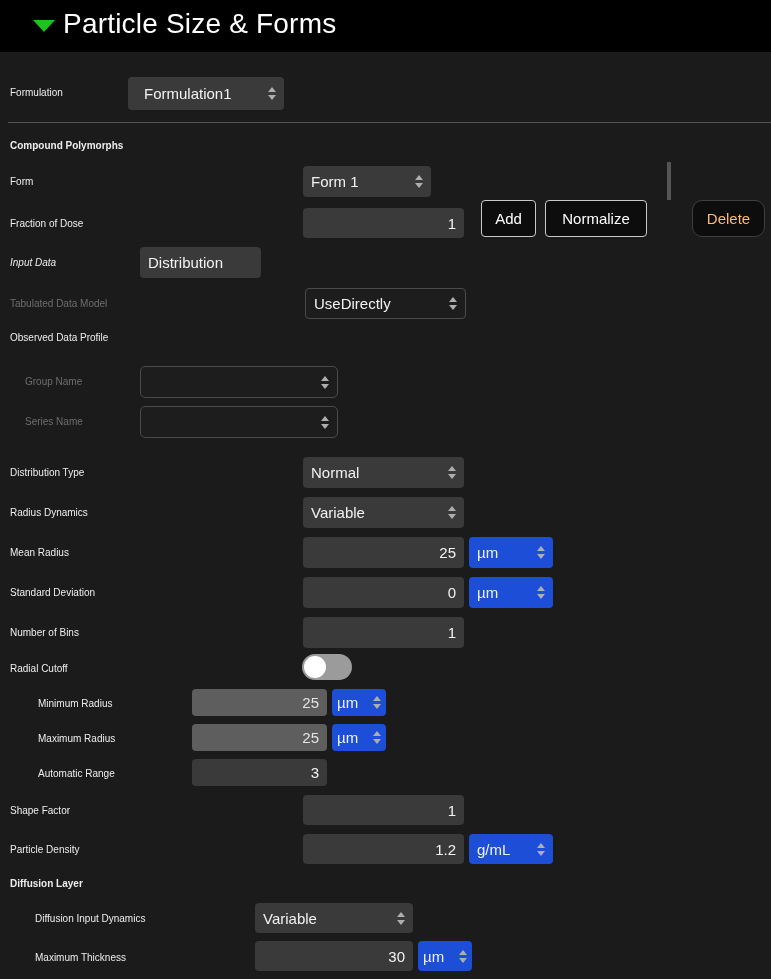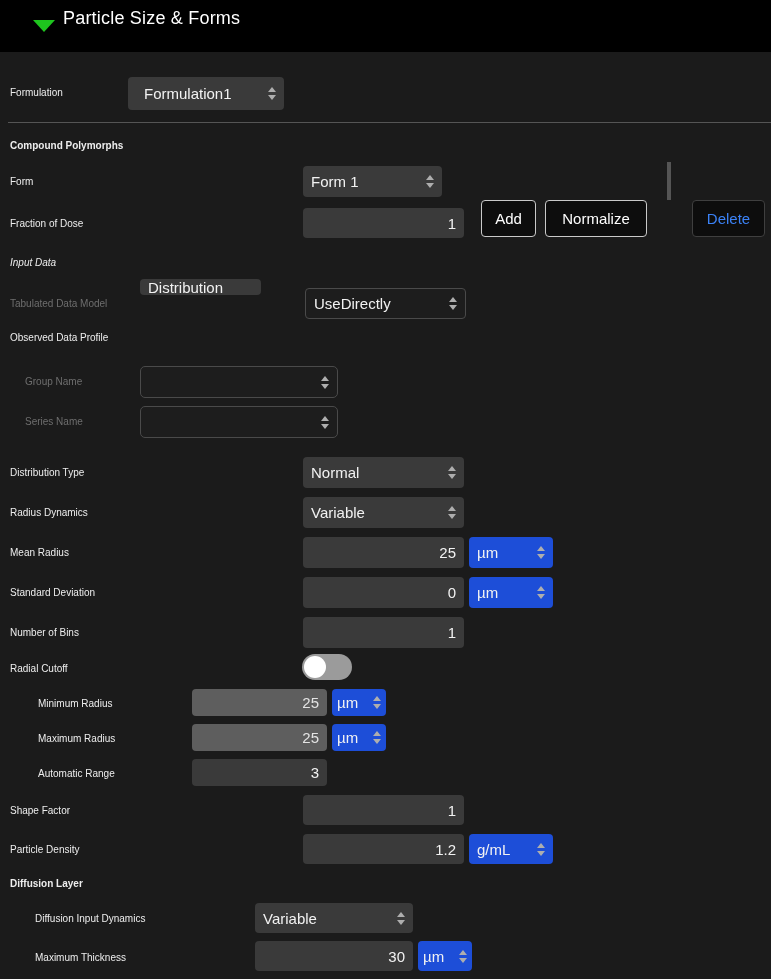--- a/index.html
+++ b/index.html
@@ -1,20 +1,20 @@
 <!DOCTYPE html>
 <html><head>
 <meta charset="utf-8">
 <style>
   html,body{margin:0;padding:0;background:#1b1b1b;}
   *{box-sizing:border-box;}
   .app{position:relative;width:771px;height:979px;background:#1b1b1b;
        font-family:"Liberation Sans","DejaVu Sans",sans-serif;overflow:hidden;}
   .hdr{position:absolute;left:0;top:0;width:771px;height:52px;background:#000;}
-  .hdr-title{position:absolute;left:63px;top:8px;font-size:18px;color:#fff;letter-spacing:0.2px;}
+  .hdr-title{position:absolute;left:63px;top:8px;font-size:28px;color:#fff;letter-spacing:0.2px;}
   .tri{position:absolute;left:33px;top:20px;width:0;height:0;
        border-left:11px solid transparent;border-right:11px solid transparent;
        border-top:12px solid #1ec41e;}
   .lbl{position:absolute;font-size:10px;color:#ededed;line-height:18px;white-space:nowrap;}
   .lbl.dis{color:#6e6e6e;}
   .head{font-weight:bold;}
   .sep{position:absolute;left:8px;top:122px;width:763px;height:1px;background:#555;}
   .ctl{position:absolute;display:flex;align-items:center;background:#3a3a3a;
        border-radius:4px;font-size:15px;color:#f2f2f2;padding:0 8px;}
   .ctl.outline{background:#1d1d1d;border:1px solid #4a4a4a;}
@@ -22,21 +22,21 @@
   .ctl.val .v{text-align:right;}
   .ctl.dis{background:#5e5e5e;color:#e3e3e3;}
   .ctl.unit{background:#1d4ed8;}
   .spin{display:flex;flex-direction:column;gap:3px;margin-left:auto;align-items:center;}
   .spin i{display:block;width:0;height:0;border-left:4px solid transparent;border-right:4px solid transparent;}
   .spin .u{border-bottom:5px solid #aeaeae;}
   .spin .d{border-top:5px solid #aeaeae;}
   .btn{position:absolute;display:flex;align-items:center;justify-content:center;
        background:#0d0d0d;border:1px solid #c9c9c9;border-radius:4px;
        color:#fff;font-size:15px;cursor:pointer;margin-top:37px;}
-  .btn.disabled{border-color:#3f3f3f;color:#3b82f6;}
+  .btn.disabled{border-color:#3f3f3f;color:#fdba74;border-radius:10px;}
   .vsep{position:absolute;left:667px;top:162px;width:4px;height:38px;background:#555;}
   .toggle{position:absolute;left:302px;top:654px;width:50px;height:26px;
           background:#9b9b9b;border-radius:13px;}
   .knob{position:absolute;left:2px;top:2px;width:22px;height:22px;border-radius:50%;background:#fff;}
 </style>
 </head>
 <body>
 
 <div class="app">
 
@@ -52,39 +52,39 @@
         <i class="u"></i>
         <i class="d"></i>
       </span>
   </div>
 
   <div class="sep"></div>
 
   <span class="lbl head" style="left:10px;top:137px;">Compound Polymorphs</span>
 
   <span class="lbl" style="left:10px;top:173px;">Form</span>
-  <div class="ctl" style="left:303px;top:166px;width:139px;height:31px;">
+  <div class="ctl" style="left:303px;top:166px;width:128px;height:31px;">
     <span>Form 1</span>
     <span class="spin">
         <i class="u"></i>
         <i class="d"></i>
       </span>
   </div>
   <div class="btn" style="left:481px;top:163px;width:55px;height:37px;">Add</div>
   <div class="btn" style="left:545px;top:163px;width:102px;height:37px;">Normalize</div>
   <div class="vsep"></div>
   <div class="btn disabled" style="left:692px;top:163px;width:73px;height:37px;">Delete</div>
 
   <span class="lbl" style="left:10px;top:215px;">Fraction of Dose</span>
   <div class="ctl val" style="left:303px;top:208px;width:161px;height:30px;">
     <span class="v">1</span>
   </div>
 
   <span class="lbl" style="left:10px;top:254px;font-style:italic;">Input Data</span>
-  <div class="ctl" style="left:140px;top:247px;width:121px;height:16px;margin-top:32px;">
+  <div class="ctl" style="left:140px;top:247px;width:121px;height:31px;">
     <span>Distribution</span>
   </div>
 
   <span class="lbl dis" style="left:10px;top:295px;">Tabulated Data Model</span>
   <div class="ctl outline" style="left:305px;top:288px;width:161px;height:31px;">
     <span>UseDirectly</span>
     <span class="spin">
         <i class="u"></i>
         <i class="d"></i>
       </span>

